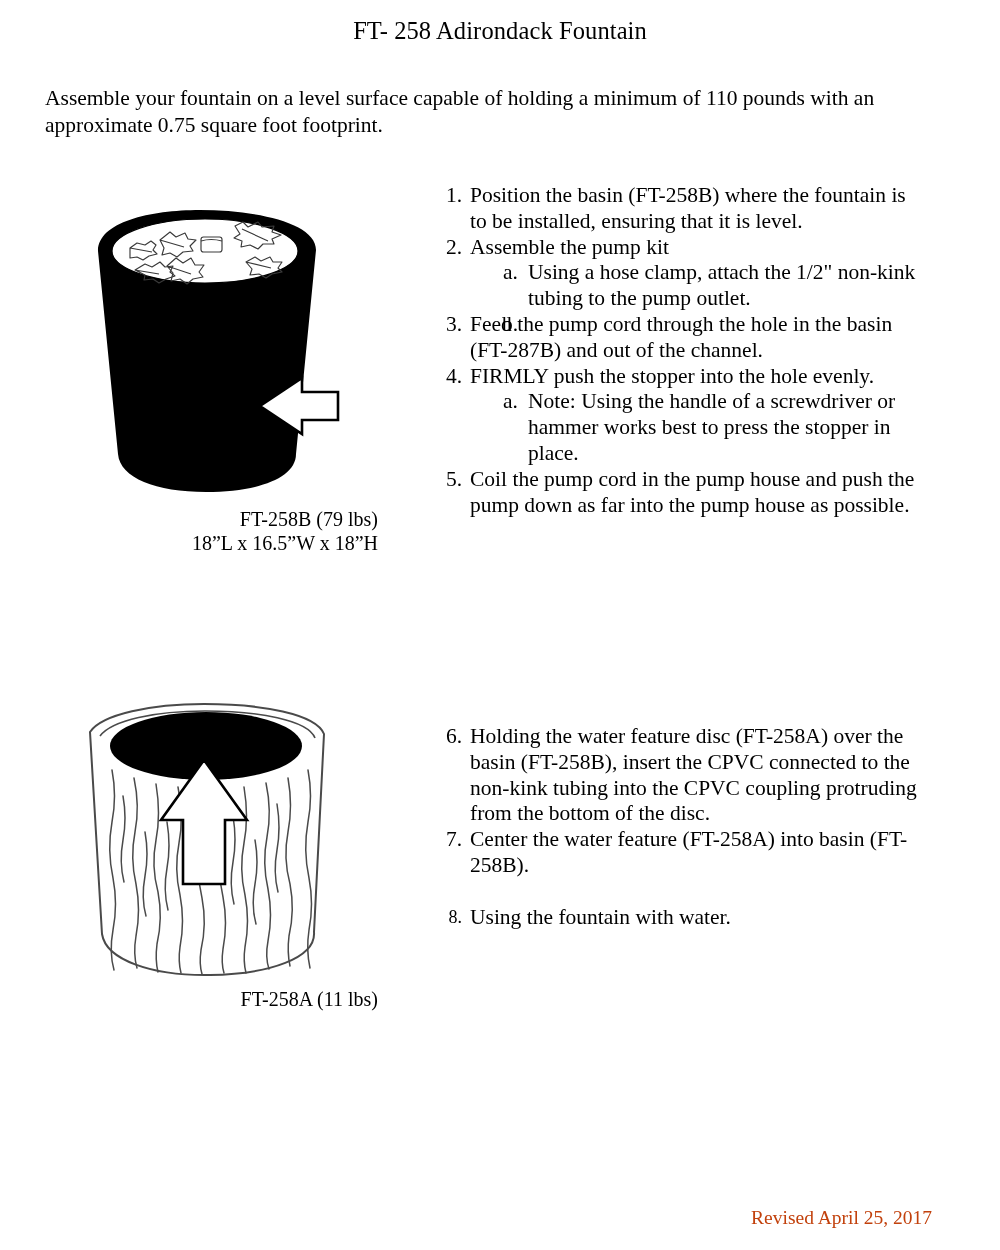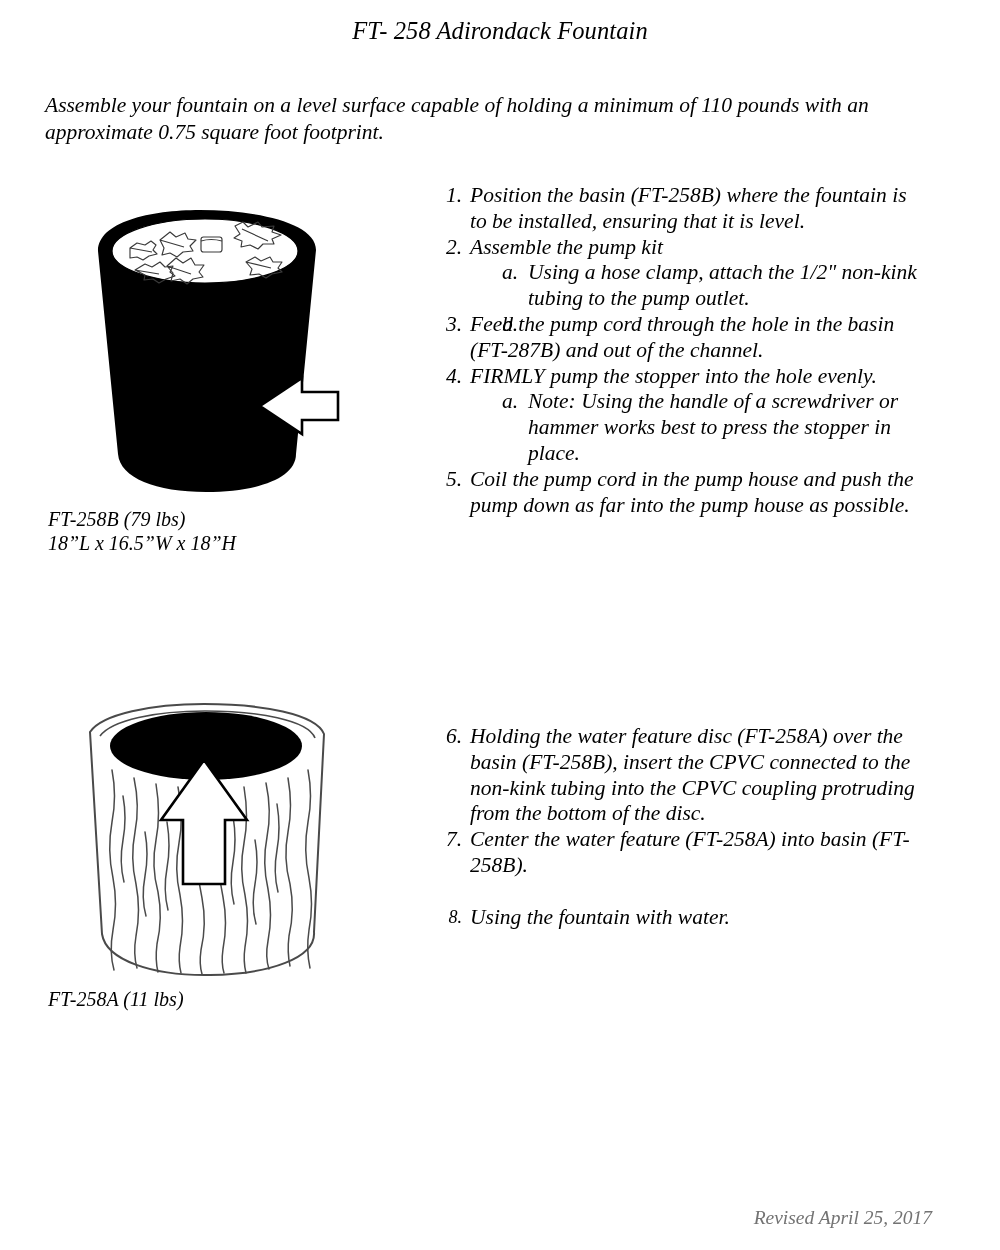--- a/index.html
+++ b/index.html
@@ -14,39 +14,38 @@
     overflow: hidden;
     font-family: "Liberation Serif", "DejaVu Serif", serif;
     color: #000000;
     -webkit-font-smoothing: antialiased;
   }
 
   .page {
     position: absolute;
     inset: 0;
     background: #fff;
-    font-style: italic;
   }
 
   
   .doc-title {
     position: absolute;
     top: 16px;
     left: 0;
     width: 1000px;
     text-align: center;
     font-size: 24.5px;
     line-height: 30px;
     letter-spacing: 0.1px;
   }
 
   
   .intro {
     position: absolute;
-    top: 92px;
+    top: 85px;
     left: 45px;
     width: 852px;
     font-size: 21.5px;
     line-height: 27px;
     text-align: left;
   }
 
   
   .steps-top {
     position: absolute;
@@ -102,21 +101,21 @@
   .small-num {
     font-size: 18px;
   }
   .step-gap {
     height: 26px;
   }
 
   
   .caption {
     position: absolute;
-    text-align: left;
+    text-align: right;
     font-size: 20px;
     line-height: 24px;
     width: 330px;
     left: 48px;
   }
   .caption-basin { top: 507px; }
   .caption-disc  { top: 987px; }
 
   
   .figure {
@@ -128,21 +127,21 @@
 
   
   .footer-revised {
     position: absolute;
     left: 0;
     top: 1206px;
     width: 932px;
     text-align: right;
     font-size: 19.5px;
     line-height: 24px;
-    color: #737373;
+    color: #c2410c;
   }
 </style>
 </head>
 <body>
 
 <div class="page">
 
   <div class="doc-title">FT- 258 Adirondack Fountain</div>
 
   <div class="intro">Assemble your fountain on a level surface capable of holding a minimum of 110 pounds with an approximate 0.75 square foot footprint.</div>
@@ -271,21 +270,21 @@
         </ol>
       </li>
 
       <li>
         <span class="num">3.</span>
         <span>Feed the pump cord through the hole in the basin (FT-287B) and out of the channel.</span>
       </li>
 
       <li>
         <span class="num">4.</span>
-        <span>FIRMLY pump the stopper into the hole evenly.</span>
+        <span>FIRMLY push the stopper into the hole evenly.</span>
         <ol class="lvl2">
           <li>
             <span class="num">a.</span>
             <span>Note: Using the handle of a screwdriver or hammer works best to press the stopper in place.</span>
           </li>
         </ol>
       </li>
 
       <li>
         <span class="num">5.</span>

